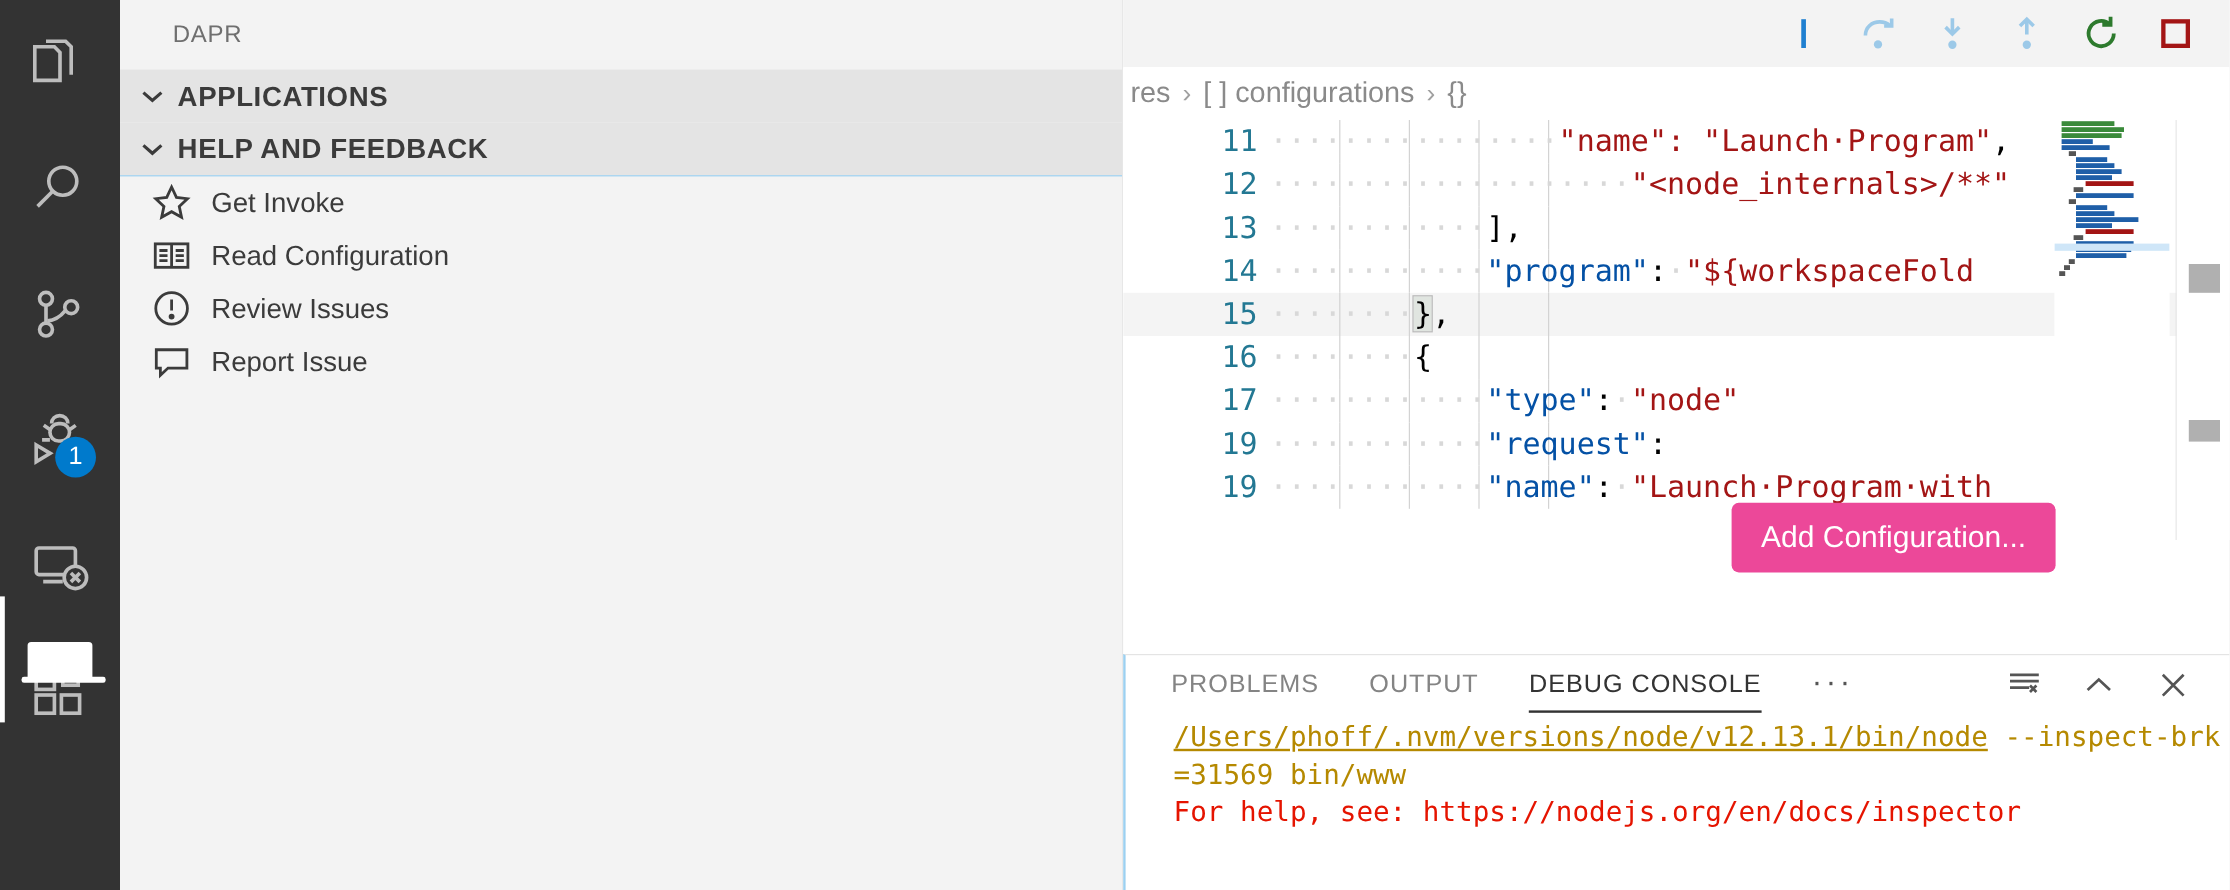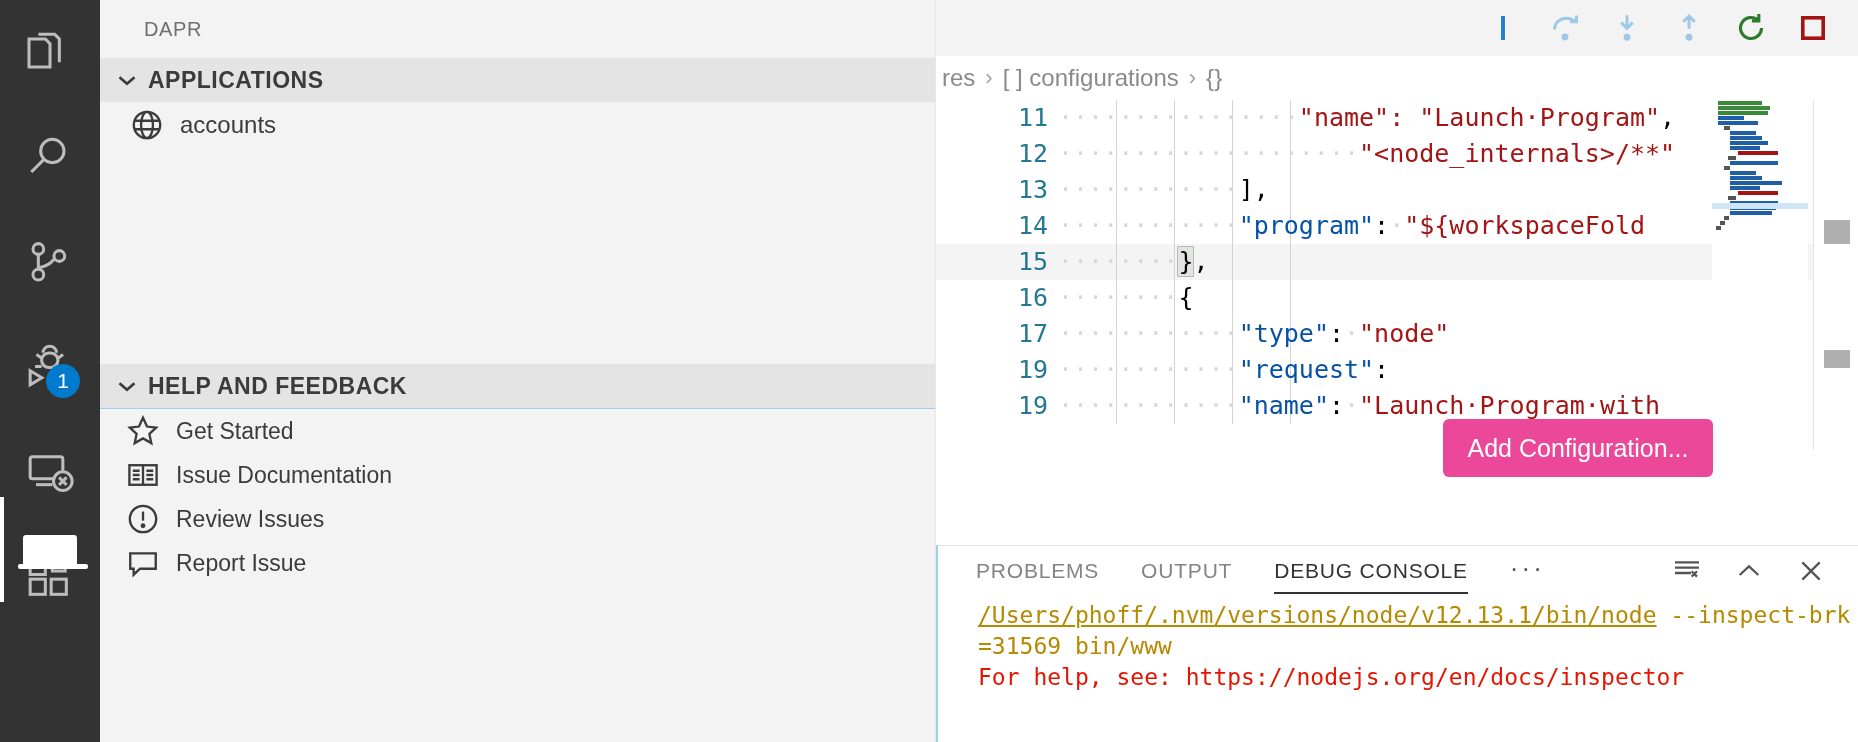--- a/index.html
+++ b/index.html
@@ -324,52 +324,42 @@
   <div id="sidebar">
     <div id="sidebar-title">DAPR</div>
 
     <div class="section-header">
       <svg class="chev" viewBox="0 0 16 16" fill="none" stroke="#3b3b3b" stroke-width="1.4">
         <path d="M4 6.5l4 3.5 4-3.5"></path>
       </svg>
       <span class="section-label">APPLICATIONS</span>
     </div>
 
-    <div id="applications-body">
-      <div class="tree-row">
-        <svg class="ticon" viewBox="0 0 16 16" fill="none" stroke="#3b3b3b" stroke-width="1.1">
-          <circle cx="8" cy="8" r="6.2"></circle>
-          <ellipse cx="8" cy="8" rx="2.8" ry="6.2"></ellipse>
-          <path d="M2 6h12M2 10h12"></path>
-        </svg>
-        <span class="tlabel">accounts</span>
-      </div>
-    </div>
 
     <div class="section-header">
       <svg class="chev" viewBox="0 0 16 16" fill="none" stroke="#3b3b3b" stroke-width="1.4">
         <path d="M4 6.5l4 3.5 4-3.5"></path>
       </svg>
       <span class="section-label">HELP AND FEEDBACK</span>
     </div>
 
     <div id="help-body">
       <div class="tree-row">
         <svg class="ticon" viewBox="0 0 16 16" fill="none" stroke="#3b3b3b" stroke-width="1.1">
           <path d="M8 1.8l1.9 4.1 4.3.5-3.2 3 .9 4.3L8 11.5l-3.9 2.2.9-4.3-3.2-3 4.3-.5z"></path>
         </svg>
-        <span class="tlabel">Get Started</span>
+        <span class="tlabel">Get Invoke</span>
       </div>
       <div class="tree-row">
         <svg class="ticon" viewBox="0 0 16 16" fill="none" stroke="#3b3b3b" stroke-width="1.1">
           <rect x="1.6" y="3.4" width="12.8" height="9.2"></rect>
           <path d="M8 3.4v9.2"></path>
           <path d="M3.2 6h3.2M3.2 8h3.2M3.2 10h3.2M9.6 6h3.2M9.6 8h3.2M9.6 10h3.2"></path>
         </svg>
-        <span class="tlabel">Issue Documentation</span>
+        <span class="tlabel">Read Configuration</span>
       </div>
       <div class="tree-row">
         <svg class="ticon" viewBox="0 0 16 16" fill="none" stroke="#3b3b3b" stroke-width="1.1">
           <circle cx="8" cy="8" r="6.2"></circle>
           <path d="M8 4.5v4.3"></path>
           <circle cx="8" cy="11.2" r="0.6" fill="#3b3b3b"></circle>
         </svg>
         <span class="tlabel">Review Issues</span>
       </div>
       <div class="tree-row">

